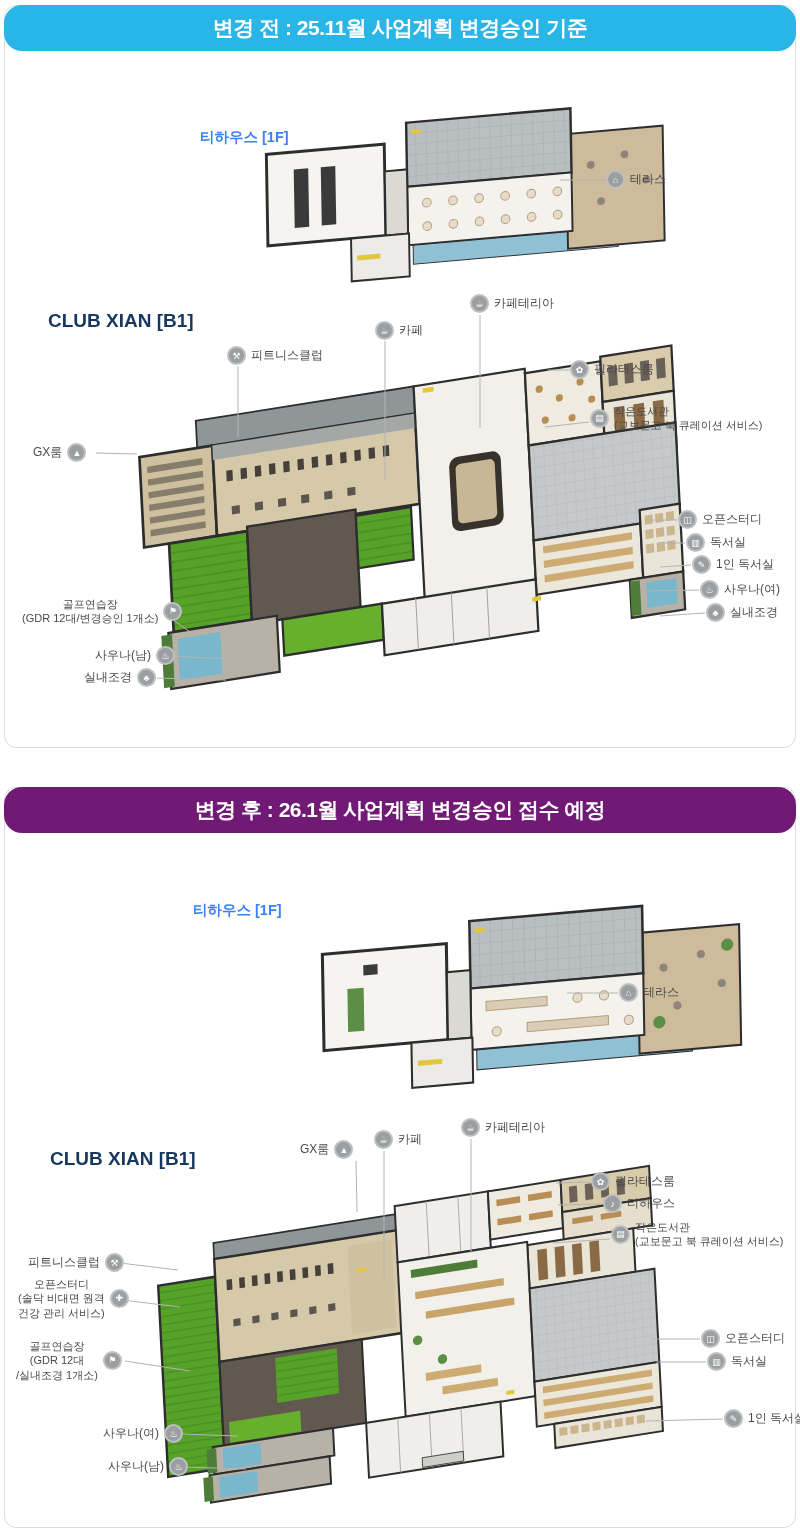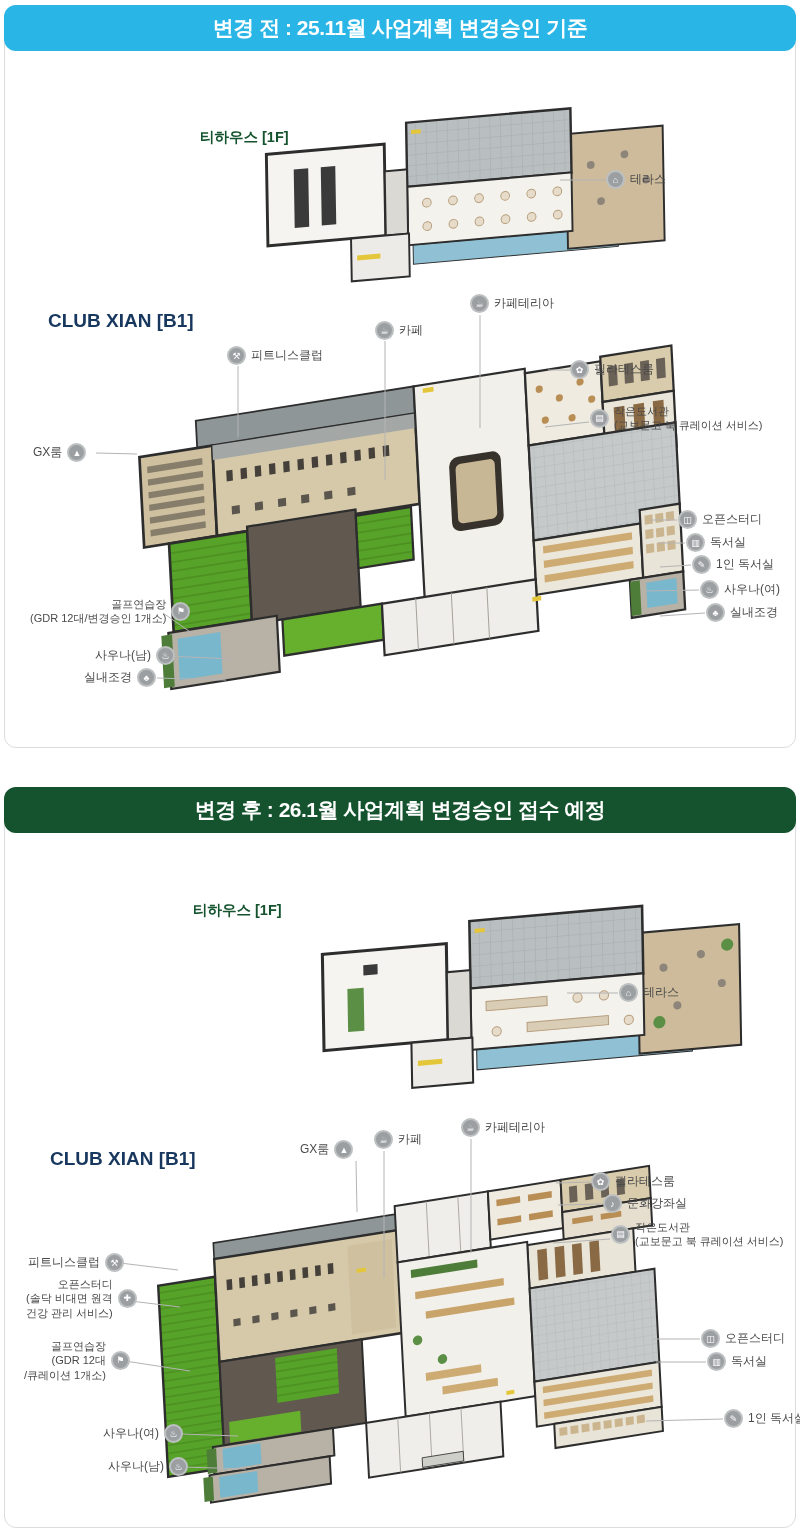--- a/index.html
+++ b/index.html
@@ -4,36 +4,36 @@
 <style>
   html,body { margin:0; padding:0; }
   body {
     width:800px; height:1531px; position:relative; background:#ffffff;
     font-family:"Liberation Sans","DejaVu Sans",sans-serif; overflow:hidden;
   }
   .card { position:absolute; left:4px; width:790px; background:#fff;
           border:1px solid #dcdcdc; border-radius:12px; z-index:0; }
   #card-before { top:5px;  height:741px; }
   #card-after  { top:787px; height:739px; }
-  .hdr { position:absolute; left:4px; width:792px; height:46px; border-radius:12px;
+  .hdr { position:absolute; left:4px; width:792px; height:46px; border-radius:18px;
          color:#fff; font-size:21px; font-weight:bold; display:flex;
          align-items:center; justify-content:center; letter-spacing:-0.5px; z-index:3; }
   #hdr-before { top:5px;  background:#29b6e6; }
-  #hdr-after  { top:787px; background:#14532d; }
-  .flabel { position:absolute; font-weight:bold; font-size:14.5px; color:#14532d;
+  #hdr-after  { top:787px; background:#701a75; }
+  .flabel { position:absolute; font-weight:bold; font-size:14.5px; color:#3b82f6;
             z-index:3; white-space:nowrap; }
   .clabel { color:#17375e; font-size:19px; }
   .callout { position:absolute; display:flex; align-items:center; gap:5px;
              font-size:12px; color:#4a4a4a; white-space:nowrap; z-index:3; }
   .callout.rev { flex-direction:row-reverse; }
   .ic { flex:0 0 auto; width:15px; height:15px; border-radius:50%; background:#9b9fa2;
         border:2px solid #bdc0c1; color:#fff; font-size:9px;
         display:flex; align-items:center; justify-content:center; }
   .lines { display:flex; flex-direction:column; line-height:1.3; font-size:11px; }
-  .rev .lines { text-align:right;margin-left:8px; }
+  .rev .lines { text-align:center; }
   #leaders { position:absolute; left:0; top:0; z-index:2; pointer-events:none; }
   #leaders line { stroke:#b4b4b4; stroke-width:1; }
   .plan { position:absolute; z-index:1; overflow:visible; }
 </style>
 </head>
 <body>
 
 <div class="card" id="card-before"></div>
 <div class="card" id="card-after"></div>
 <div class="hdr" id="hdr-before">변경 전 : 25.11월 사업계획 변경승인 기준</div>
@@ -450,21 +450,21 @@
 <div class="callout" style="left:461px;top:1118px;">
   <span class="ic">☕</span>
   <span>카페테리아</span>
 </div>
 <div class="callout" style="left:591px;top:1172px;">
   <span class="ic">✿</span>
   <span>필라테스룸</span>
 </div>
 <div class="callout" style="left:603px;top:1194px;">
   <span class="ic">♪</span>
-  <span>문화강좌실</span>
+  <span>티하우스</span>
 </div>
 <div class="callout" style="left:611px;top:1220px;">
   <span class="ic">▤</span>
   <div class="lines">
     <span>작은도서관</span>
     <span>(교보문고 북 큐레이션 서비스)</span>
   </div>
 </div>
 <div class="callout" style="left:701px;top:1329px;">
   <span class="ic">◫</span>
@@ -488,21 +488,21 @@
     <span>오픈스터디</span>
     <span>(솔닥 비대면 원격</span>
     <span>건강 관리 서비스)</span>
   </div>
 </div>
 <div class="callout rev" style="left:16px;top:1339px;">
   <span class="ic">⚑</span>
   <div class="lines">
     <span>골프연습장</span>
     <span>(GDR 12대</span>
-    <span>/큐레이션 1개소)</span>
+    <span>/실내조경 1개소)</span>
   </div>
 </div>
 <div class="callout rev" style="left:103px;top:1424px;">
   <span class="ic">♨</span>
   <span>사우나(여)</span>
 </div>
 <div class="callout rev" style="left:108px;top:1457px;">
   <span class="ic">♨</span>
   <span>사우나(남)</span>
 </div>

